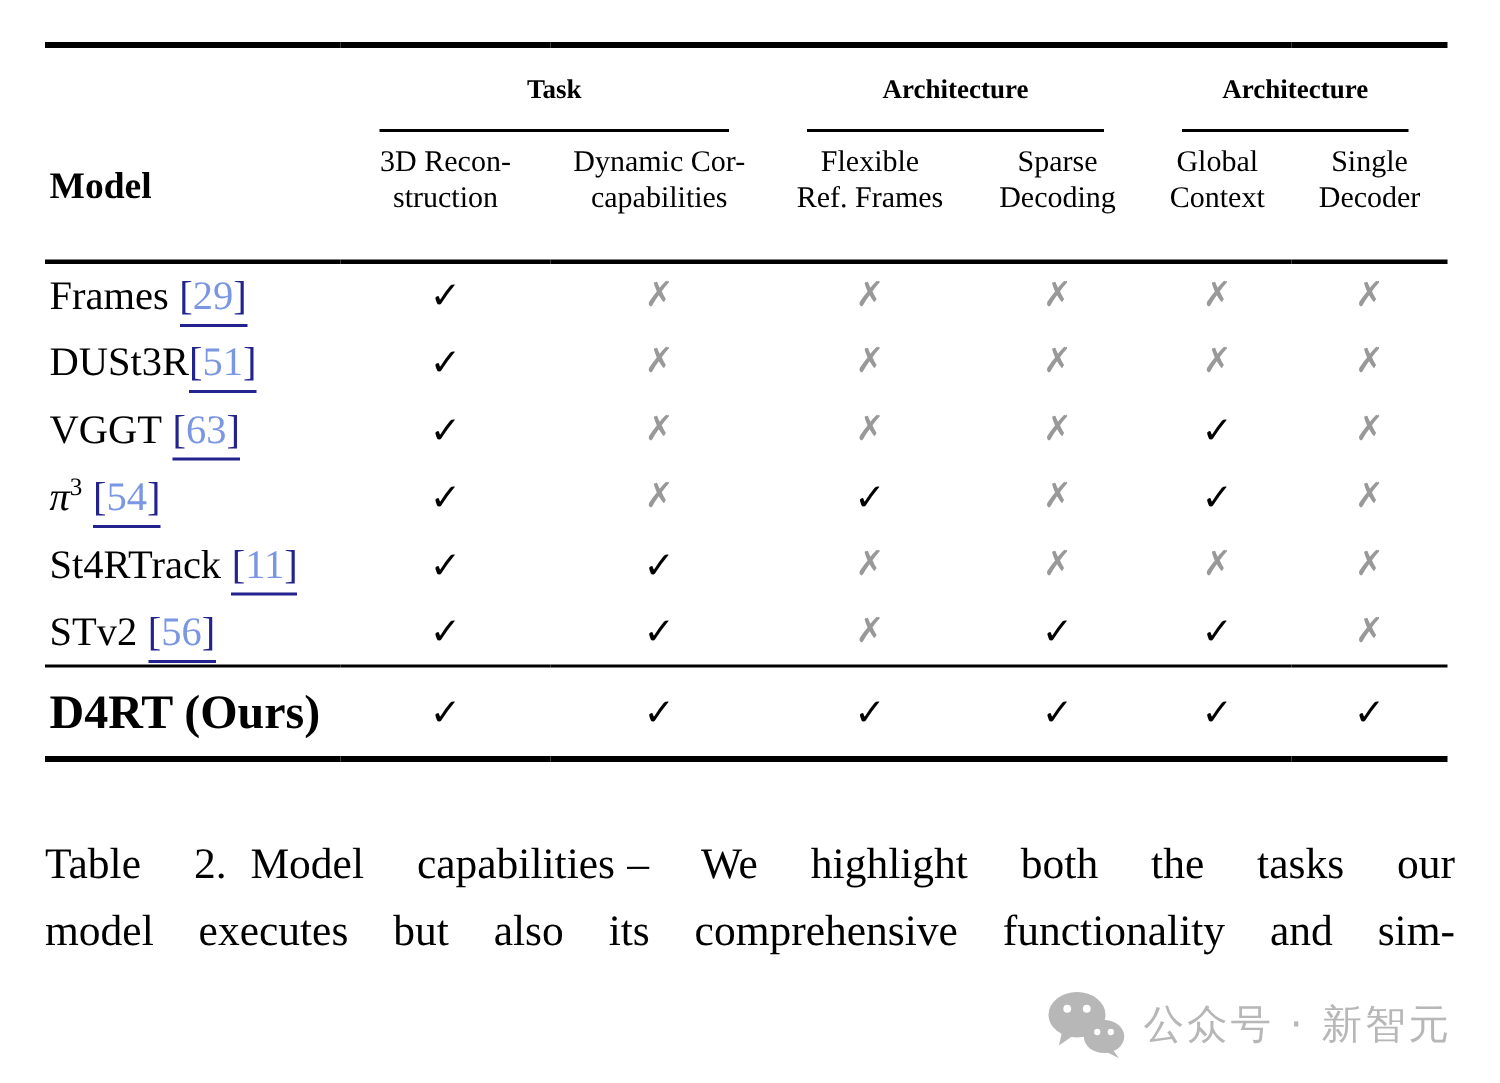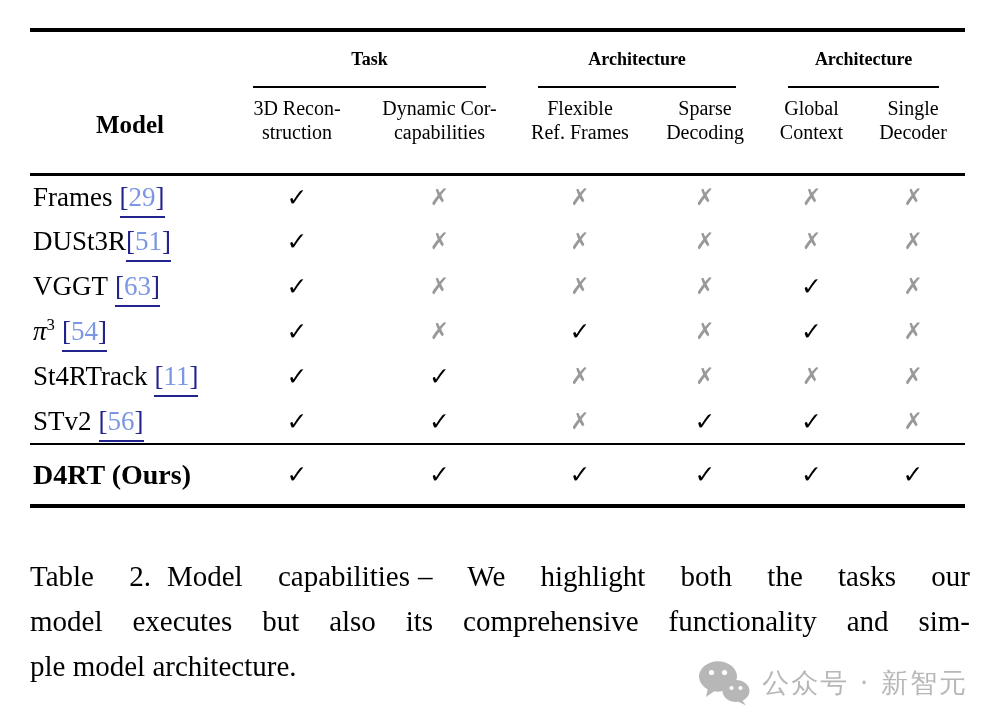--- a/index.html
+++ b/index.html
@@ -30,21 +30,21 @@
     border-bottom: 4px solid var(--ink);
   }
   thead { border-bottom: 3px solid var(--ink); }
 
   th, td { padding: 0; font-weight: normal; vertical-align: middle; }
 
   tr.group-row { height: 58px; }
   tr.sub-row   { height: 86px; }
 
   th.model-th {
-    text-align: center;
+    text-align: left;
     vertical-align: bottom;
     padding: 0 0 34px 3px;
     margin-left: 15px;
   }
   .model-label { font-size: 25px; font-weight: bold; }
 
   th.group-th { vertical-align: top; padding-top: 12px; }
   .group-label { font-size: 18px; font-weight: bold; text-align: center; line-height: 30px; }
   .group-rule  { border-bottom: 2px solid var(--ink); margin: 12px 26px 0 26px; height: 0; }
 
@@ -72,21 +72,21 @@
   .mark {
     font-family: "DejaVu Sans", sans-serif;
     font-weight: bold;
     font-size: 25px;
     color: var(--ink);
     line-height: 1;
   }
   .mark.cross { color: var(--cross); font-size: 23px; }
 
   tr.ours-row { border-top: 2px solid var(--ink); height: 62px; }
-  tr.ours-row td.name-cell { font-weight: bold; font-size: 28px; }
+  tr.ours-row td.name-cell { font-weight: bold; font-size: 32px; }
 
   
   .caption { position: absolute; left: 30px; top: 554px; width: 940px; font-size: 29px; }
   .cap-line {
     line-height: 45px;
     text-align: justify;
     text-align-last: justify;
     white-space: nowrap;
   }
   .cap-line.last { text-align-last: left; }
@@ -242,21 +242,20 @@
       </tr>
     </tbody>
   </table>
 </div>
 
 <div class="caption">
   <div class="cap-line">
     <span class="cap-label">Table 2.</span><span class="cap-title">Model capabilities</span><span class="cap-rest">– We highlight both the tasks our</span>
   </div>
   <div class="cap-line">model executes but also its comprehensive functionality and sim-</div>
-  <div class="cap-line last">ple model architecture.</div>
 </div>
 
 <div class="watermark">
   <svg class="wm-icon" viewBox="0 0 52 46" xmlns="http://www.w3.org/2000/svg">
     <g fill="#b7b7b7">
       <ellipse cx="20" cy="16.5" rx="19" ry="15.2"></ellipse>
       <polygon points="10,28 8,37 18,30"></polygon>
       <ellipse cx="38" cy="31" rx="13.5" ry="11"></ellipse>
       <polygon points="44,40 48,45.5 40,41.5"></polygon>
     </g>

